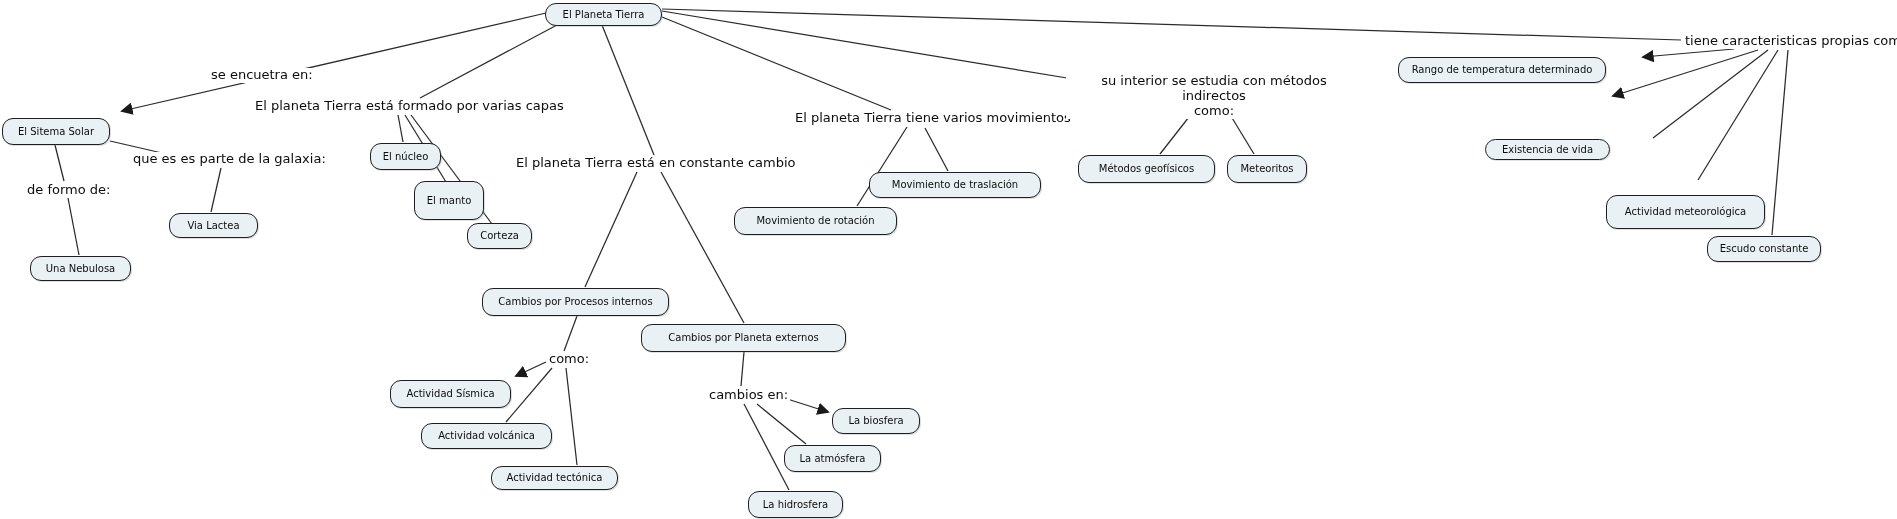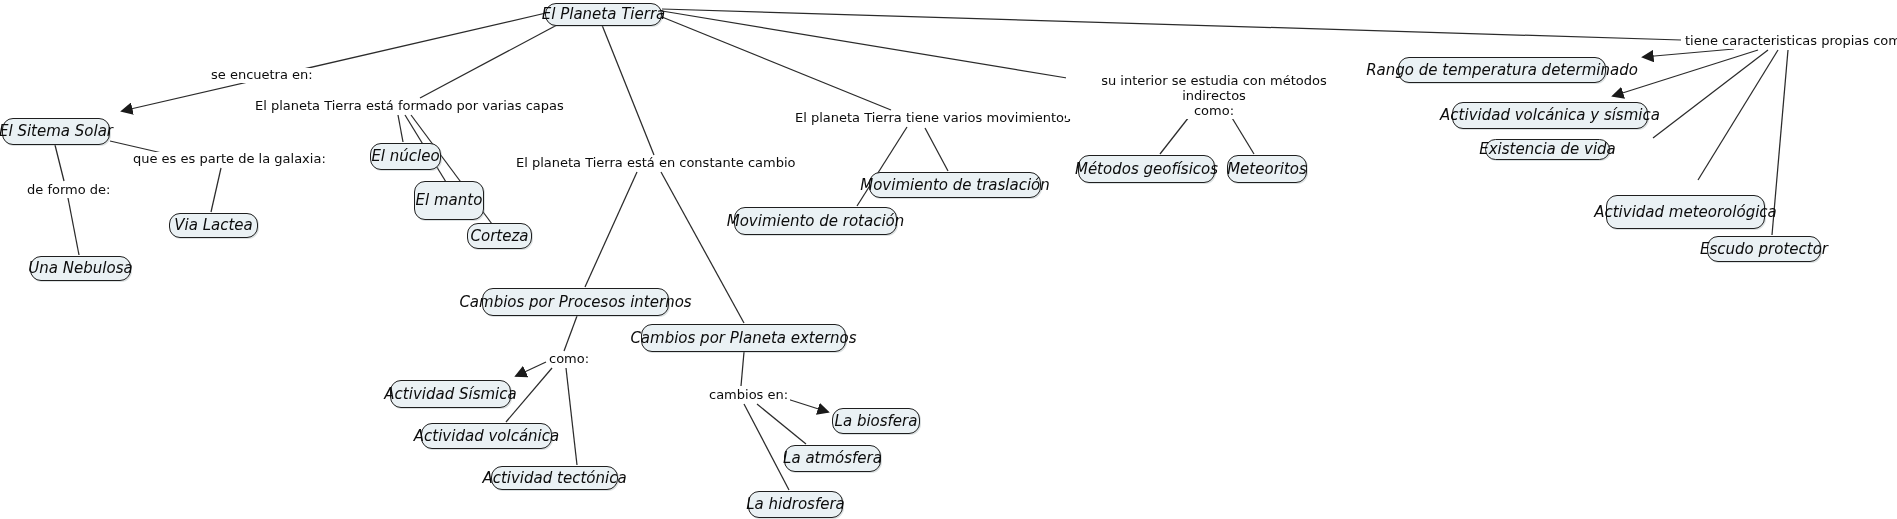--- a/index.html
+++ b/index.html
@@ -10,24 +10,23 @@
   }
   #canvas{position:absolute;left:0;top:0;width:1897px;height:519px;}
   svg.edges{position:absolute;left:0;top:0;pointer-events:none;}
   svg.edges line{stroke:var(--edge,#2b2b2b);stroke-width:1.25;}
   .node{
     position:absolute;box-sizing:border-box;
     background:var(--node-fill,#eaf1f4);
     border:1.4px solid var(--node-border,#1f1f1f);
     border-radius:11px;
     display:flex;align-items:center;justify-content:center;
-    font-size:15px;color:var(--text,#0c0c0c);
+    font-size:10px;color:var(--text,#0c0c0c);
     white-space:nowrap;line-height:1;
     box-shadow:1px 1px 0 rgba(140,155,160,0.30);
-    font-style:italic;
   }
   .lbl{
     position:absolute;font-size:13px;color:var(--text,#0c0c0c);
     white-space:nowrap;line-height:1.15;background:#ffffff;padding:0 2px;
   }
   .lbl.center{text-align:center;}
 </style>
 </head>
 <body style="background: rgb(255, 255, 255);">
 
@@ -100,18 +99,17 @@
   <div class="node" style="left:491px;top:466px;width:127px;height:24px">Actividad tectónica</div>
   <div class="node" style="left:641px;top:324px;width:205px;height:28px">Cambios por Planeta externos</div>
   <div class="node" style="left:832px;top:408px;width:88px;height:26px">La biosfera</div>
   <div class="node" style="left:784px;top:445px;width:97px;height:27px">La atmósfera</div>
   <div class="node" style="left:748px;top:491px;width:95px;height:27px">La hidrosfera</div>
   <div class="node" style="left:869px;top:172px;width:172px;height:26px">Movimiento de traslación</div>
   <div class="node" style="left:734px;top:207px;width:163px;height:28px">Movimiento de rotación</div>
   <div class="node" style="left:1078px;top:155px;width:137px;height:28px">Métodos geofísicos</div>
   <div class="node" style="left:1227px;top:155px;width:80px;height:28px">Meteoritos</div>
   <div class="node" style="left:1398px;top:57px;width:208px;height:26px">Rango de temperatura determinado</div>
-  <div class="node" style="left:1452px;top:102px;width:196px;height:27px">Actividad volcánica y sísmica</div>
   <div class="node" style="left:1485px;top:139px;width:125px;height:21px">Existencia de vida</div>
   <div class="node" style="left:1606px;top:195px;width:159px;height:34px">Actividad meteorológica</div>
-  <div class="node" style="left:1707px;top:236px;width:114px;height:26px">Escudo protector</div>
+  <div class="node" style="left:1707px;top:236px;width:114px;height:26px">Escudo constante</div>
 
 </div>
 
 </body></html>

